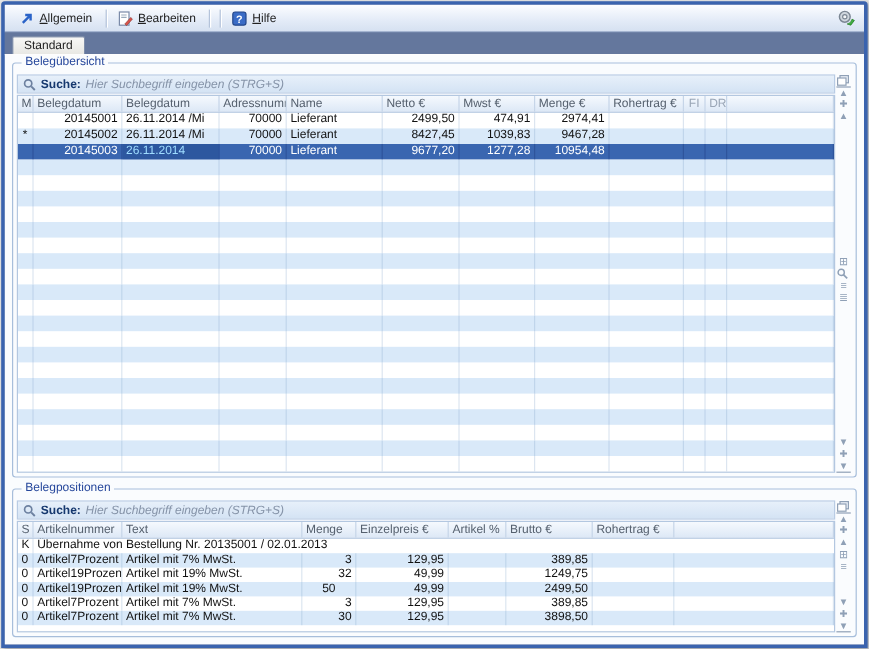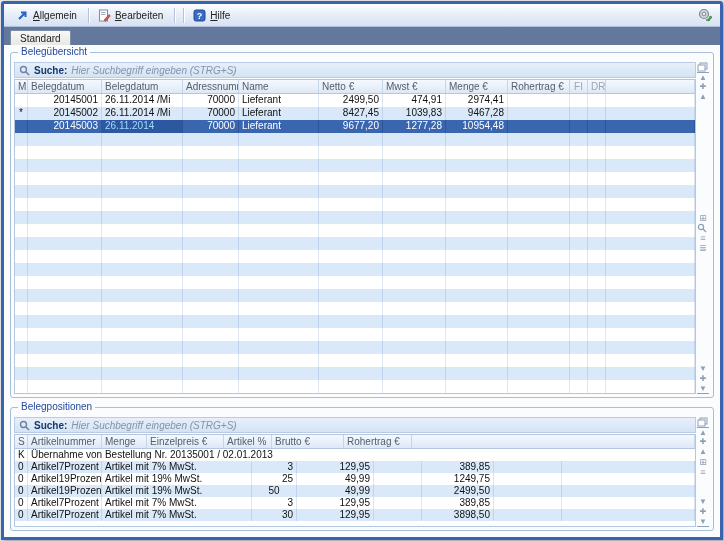--- a/index.html
+++ b/index.html
@@ -538,20 +538,21 @@
                   <line x1="7" y1="7" x2="10" y2="10" stroke="#6d81a0" stroke-width="1.6"></line>
                 </svg>
             </span>
             <span class="search-label">Suche:</span>
             <span class="search-ph">Hier Suchbegriff eingeben (STRG+S)</span>
           </div>
           <div class="grid" id="grid-positionen">
               <div class="g-header">
                 <div class="g-hcell" style="width: 13px; flex-shrink: 0;">S</div>
                 <div class="g-hcell" style="width: 74px; flex-shrink: 0;">Artikelnummer</div>
+                <div class="g-hcell" style="width: 150px; flex-shrink: 0;">Text</div>
                 <div class="g-hcell" style="width: 45px; flex-shrink: 0;">Menge</div>
                 <div class="g-hcell" style="width: 77px; flex-shrink: 0;">Einzelpreis €</div>
                 <div class="g-hcell" style="width: 48px; flex-shrink: 0;">Artikel %</div>
                 <div class="g-hcell" style="width: 72px; flex-shrink: 0;">Brutto €</div>
                 <div class="g-hcell" style="width: 68px; flex-shrink: 0;">Rohertrag €</div>
                 <div class="g-hcell" style="flex: 1 0 0%;"></div>
               </div>
               <div class="g-row" style="height: 12px; flex: 0 0 12px;">
                 <div class="g-cell" style="width: 13px; flex-shrink: 0; text-align: left; line-height: 11px;">K</div>
                 <div class="g-cell" style="flex: 1 1 0%; line-height: 11px; border-right: none;">Übernahme von Bestellung Nr. 20135001 / 02.01.2013</div>
@@ -564,21 +565,21 @@
                 <div class="g-cell" style="width: 77px; flex-shrink: 0; text-align: right; line-height: 11px;">129,95</div>
                 <div class="g-cell" style="width: 48px; flex-shrink: 0; text-align: right; line-height: 11px;"></div>
                 <div class="g-cell" style="width: 72px; flex-shrink: 0; text-align: right; line-height: 11px;">389,85</div>
                 <div class="g-cell" style="width: 68px; flex-shrink: 0; text-align: right; line-height: 11px;"></div>
                 <div class="g-cell" style="flex: 1 0 0%; text-align: left; line-height: 11px;"></div>
               </div>
               <div class="g-row" style="height: 12px; flex: 0 0 12px;">
                 <div class="g-cell" style="width: 13px; flex-shrink: 0; text-align: left; line-height: 11px;">0</div>
                 <div class="g-cell" style="width: 74px; flex-shrink: 0; text-align: left; line-height: 11px;">Artikel19Prozent</div>
                 <div class="g-cell" style="width: 150px; flex-shrink: 0; text-align: left; line-height: 11px;">Artikel mit 19% MwSt.</div>
-                <div class="g-cell" style="width: 45px; flex-shrink: 0; text-align: right; line-height: 11px;">25</div>
+                <div class="g-cell" style="width: 45px; flex-shrink: 0; text-align: right; line-height: 11px;">32</div>
                 <div class="g-cell" style="width: 77px; flex-shrink: 0; text-align: right; line-height: 11px;">49,99</div>
                 <div class="g-cell" style="width: 48px; flex-shrink: 0; text-align: right; line-height: 11px;"></div>
                 <div class="g-cell" style="width: 72px; flex-shrink: 0; text-align: right; line-height: 11px;">1249,75</div>
                 <div class="g-cell" style="width: 68px; flex-shrink: 0; text-align: right; line-height: 11px;"></div>
                 <div class="g-cell" style="flex: 1 0 0%; text-align: left; line-height: 11px;"></div>
               </div>
               <div class="g-row stripe" style="height: 12px; flex: 0 0 12px;">
                 <div class="g-cell" style="width: 13px; flex-shrink: 0; text-align: left; line-height: 11px;">0</div>
                 <div class="g-cell" style="width: 74px; flex-shrink: 0; text-align: left; line-height: 11px;">Artikel19Prozent</div>
                 <div class="g-cell" style="width: 150px; flex-shrink: 0; text-align: left; line-height: 11px;">Artikel mit 19% MwSt.</div>

